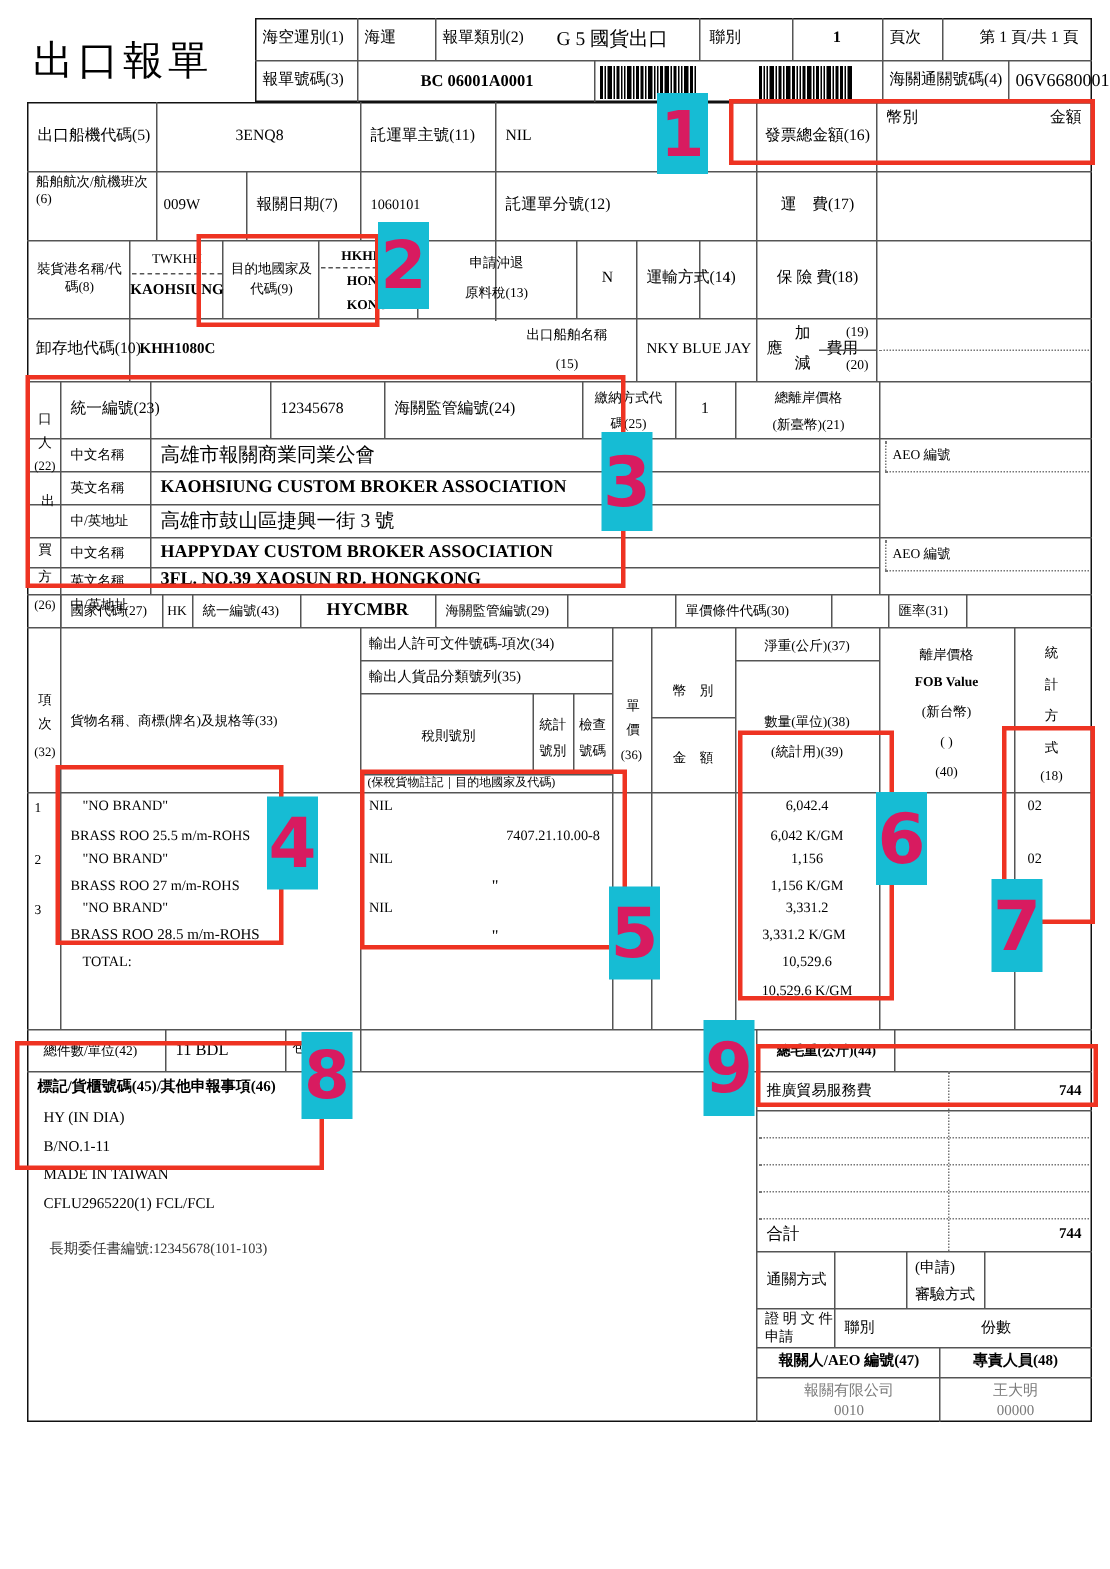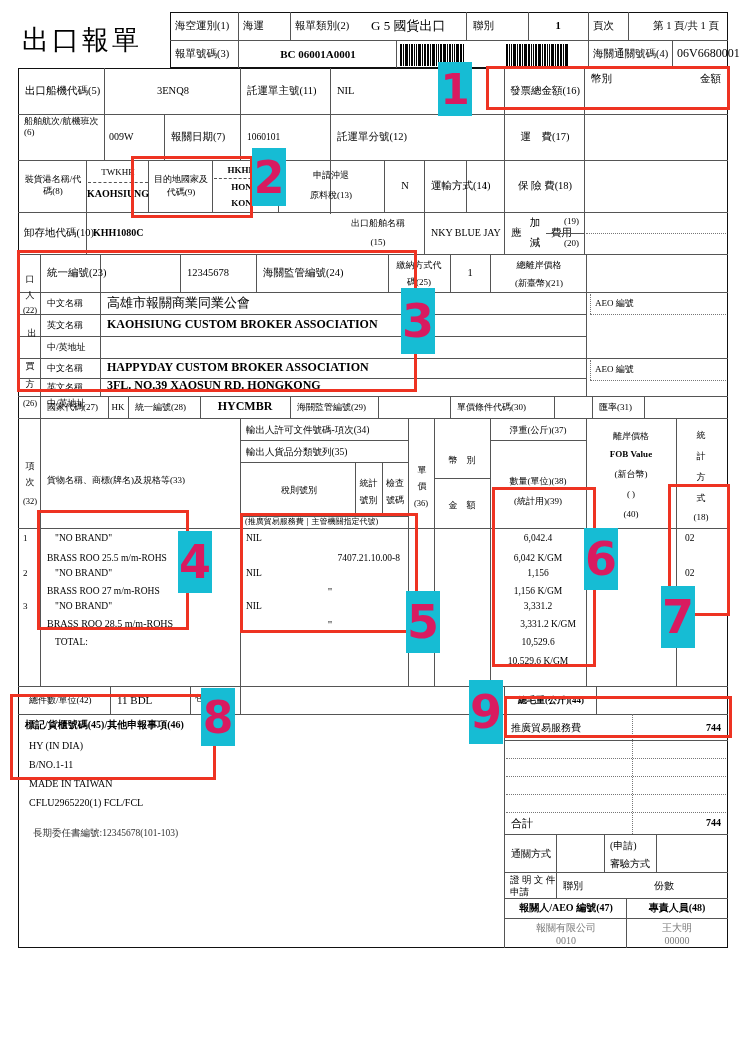--- a/index.html
+++ b/index.html
@@ -260,20 +260,21 @@
   <div class="cell sm ctr" style="left:388px; top:274px; width:62px; height:16px;">碼(25)</div>
   <div class="cell ctr" style="left:450px; top:254px; width:40px; height:38px;">1</div>
   <div class="cell ctr sm" style="left:492px; top:256px; width:94px; height:18px;">總離岸價格</div>
   <div class="cell ctr sm" style="left:492px; top:274px; width:94px; height:18px;">(新臺幣)(21)</div>
 
   <div class="cell sm" style="left:44px; top:292px; width:56px; height:22px;">中文名稱</div>
   <div class="cell" style="left:104px; top:292px; width:330px; height:22px; font-size:13px;">高雄市報關商業同業公會</div>
   <div class="cell sm" style="left:44px; top:314px; width:56px; height:22px;">英文名稱</div>
   <div class="cell b" style="left:104px; top:314px; width:380px; height:22px; font-size:12px;">KAOHSIUNG CUSTOM BROKER ASSOCIATION</div>
   <div class="cell sm" style="left:44px; top:336px; width:56px; height:22px;">中/英地址</div>
+  <div class="cell" style="left:104px; top:336px; width:330px; height:22px; font-size:13px;">高雄市鼓山區捷興一街 3 號</div>
   <div class="cell sm" style="left:592px; top:294px; width:80px; height:18px;">AEO 編號</div>
   <div class="dashv" style="left:590px; top:294px; height:20px;"></div>
   <div class="dash" style="left:590px; top:314px; width:136px;"></div>
 
   <div class="cell sm ctr" style="left:20px; top:358px; width:20px; height:16px;">買</div>
   <div class="cell sm ctr" style="left:20px; top:376px; width:20px; height:16px;">方</div>
   <div class="cell sm ctr" style="left:18px; top:396px; width:24px; height:16px; font-size:8.5px;">(26)</div>
 
   <div class="cell sm" style="left:44px; top:358px; width:56px; height:20px;">中文名稱</div>
   <div class="cell b" style="left:104px; top:358px; width:380px; height:20px; font-size:12px;">HAPPYDAY CUSTOM BROKER ASSOCIATION</div>
@@ -290,21 +291,21 @@
   <div class="vr" style="left:128px; top:396px; height:22px;"></div>
   <div class="vr" style="left:200px; top:396px; height:22px;"></div>
   <div class="vr" style="left:290px; top:396px; height:22px;"></div>
   <div class="vr" style="left:378px; top:396px; height:22px;"></div>
   <div class="vr" style="left:450px; top:396px; height:22px;"></div>
   <div class="vr" style="left:554px; top:396px; height:22px;"></div>
   <div class="vr" style="left:592px; top:396px; height:22px;"></div>
   <div class="vr" style="left:644px; top:396px; height:22px;"></div>
   <div class="cell sm" style="left:44px; top:396px; width:64px; height:22px;">國家代碼(27)</div>
   <div class="cell sm ctr" style="left:108px; top:396px; width:20px; height:22px;">HK</div>
-  <div class="cell sm" style="left:132px; top:396px; width:68px; height:22px;">統一編號(28)</div>
+  <div class="cell sm" style="left:132px; top:396px; width:68px; height:22px;">統一編號(43)</div>
   <div class="cell ctr b" style="left:200px; top:396px; width:90px; height:22px; font-size:12px;">HYCMBR</div>
   <div class="cell sm" style="left:294px; top:396px; width:84px; height:22px;">海關監管編號(29)</div>
   <div class="cell sm ctr" style="left:378px; top:396px; width:72px; height:22px;"></div>
   <div class="cell sm" style="left:454px; top:396px; width:100px; height:22px;">單價條件代碼(30)</div>
   <div class="cell sm ctr" style="left:554px; top:396px; width:38px; height:22px;"></div>
   <div class="cell sm" style="left:596px; top:396px; width:48px; height:22px;">匯率(31)</div>
   <div class="cell sm ctr" style="left:644px; top:396px; width:82px; height:22px;"></div>
 
   <div class="hr" style="left:18px; top:528px; width:710px;"></div>
 
@@ -328,21 +329,21 @@
   <div class="cell ctr sm" style="left:20px; top:474px; width:20px; height:16px;">次</div>
   <div class="cell ctr sm" style="left:18px; top:494px; width:24px; height:16px; font-size:8.5px;">(32)</div>
   <div class="cell sm" style="left:44px; top:470px; width:196px; height:20px;">貨物名稱、商標(牌名)及規格等(33)</div>
   <div class="cell sm" style="left:243px; top:420px; width:165px; height:20px; font-size:9.5px;">輸出人許可文件號碼-項次(34)</div>
   <div class="cell sm" style="left:243px; top:442px; width:165px; height:20px; font-size:9.5px;">輸出人貨品分類號列(35)</div>
   <div class="cell ctr sm" style="left:243px; top:480px; width:112px; height:20px;">稅則號別</div>
   <div class="cell ctr sm" style="left:355px; top:475px; width:27px; height:16px; font-size:9px;">統計</div>
   <div class="cell ctr sm" style="left:355px; top:492px; width:27px; height:16px; font-size:9px;">號別</div>
   <div class="cell ctr sm" style="left:382px; top:475px; width:26px; height:16px; font-size:9px;">檢查</div>
   <div class="cell ctr sm" style="left:382px; top:492px; width:26px; height:16px; font-size:9px;">號碼</div>
-  <div class="cell sm" style="left:242px; top:516px; width:170px; height:12px; font-size:8px;">(推廣貿易服務費｜主管機關指定代號)</div>
+  <div class="cell sm" style="left:242px; top:516px; width:170px; height:12px; font-size:8px;">(保稅貨物註記｜目的地國家及代碼)</div>
   <div class="cell ctr sm" style="left:410px; top:462px; width:24px; height:16px;">單</div>
   <div class="cell ctr sm" style="left:410px; top:478px; width:24px; height:16px;">價</div>
   <div class="cell ctr sm" style="left:408px; top:496px; width:26px; height:16px; font-size:8.5px;">(36)</div>
   <div class="cell ctr sm" style="left:434px; top:450px; width:56px; height:20px;">幣　別</div>
   <div class="cell ctr sm" style="left:434px; top:495px; width:56px; height:20px;">金　額</div>
   <div class="cell ctr sm" style="left:490px; top:420px; width:96px; height:20px;">淨重(公斤)(37)</div>
   <div class="cell ctr sm" style="left:490px; top:472px; width:96px; height:18px;">數量(單位)(38)</div>
   <div class="cell ctr sm" style="left:490px; top:492px; width:96px; height:18px;">(統計用)(39)</div>
   <div class="cell ctr sm" style="left:586px; top:428px; width:90px; height:16px;">離岸價格</div>
   <div class="cell ctr sm b" style="left:586px; top:446px; width:90px; height:16px;">FOB Value</div>
@@ -374,21 +375,21 @@
   <div class="cell ctr sm" style="left:490px; top:583px; width:96px; height:16px; font-size:9.5px;">1,156 K/GM</div>
   <div class="cell ctr sm" style="left:586px; top:565px; width:90px; height:16px;"></div>
   <div class="cell sm" style="left:682px; top:565px; width:44px; height:16px; font-size:9.5px;">02</div>
 
   <div class="cell sm" style="left:20px; top:598px; width:20px; height:16px;">3</div>
   <div class="cell sm" style="left:52px; top:598px; width:186px; height:16px; font-size:9.5px;">"NO BRAND"</div>
   <div class="cell sm" style="left:44px; top:616px; width:196px; height:16px; font-size:10px;">BRASS ROO 28.5 m/m-ROHS</div>
   <div class="cell sm" style="left:243px; top:598px; width:60px; height:16px; font-size:9.5px;">NIL</div>
   <div class="cell ctr sm" style="left:300px; top:616px; width:60px; height:16px; font-size:11px;">"</div>
   <div class="cell ctr sm" style="left:490px; top:598px; width:96px; height:16px; font-size:9.5px;">3,331.2</div>
-  <div class="cell ctr sm" style="left:500px; top:616px; width:96px; height:16px; font-size:9.5px;">3,331.2 K/GM</div>
+  <div class="cell ctr sm" style="left:488px; top:616px; width:96px; height:16px; font-size:9.5px;">3,331.2 K/GM</div>
   <div class="cell ctr sm" style="left:586px; top:598px; width:90px; height:16px;"></div>
   <div class="cell sm" style="left:682px; top:598px; width:44px; height:16px; font-size:9.5px;">02</div>
 
   <div class="cell sm" style="left:52px; top:634px; width:186px; height:16px; font-size:9.5px;">TOTAL:</div>
   <div class="cell ctr sm" style="left:490px; top:634px; width:96px; height:16px; font-size:9.5px;">10,529.6</div>
   <div class="cell ctr sm" style="left:490px; top:653px; width:96px; height:16px; font-size:9.5px;">10,529.6 K/GM</div>
 
   <div class="hr" style="left:18px; top:686px; width:710px;"></div>
   <div class="hr" style="left:18px; top:714px; width:710px;"></div>
   <div class="vr" style="left:110px; top:686px; height:28px;"></div>

